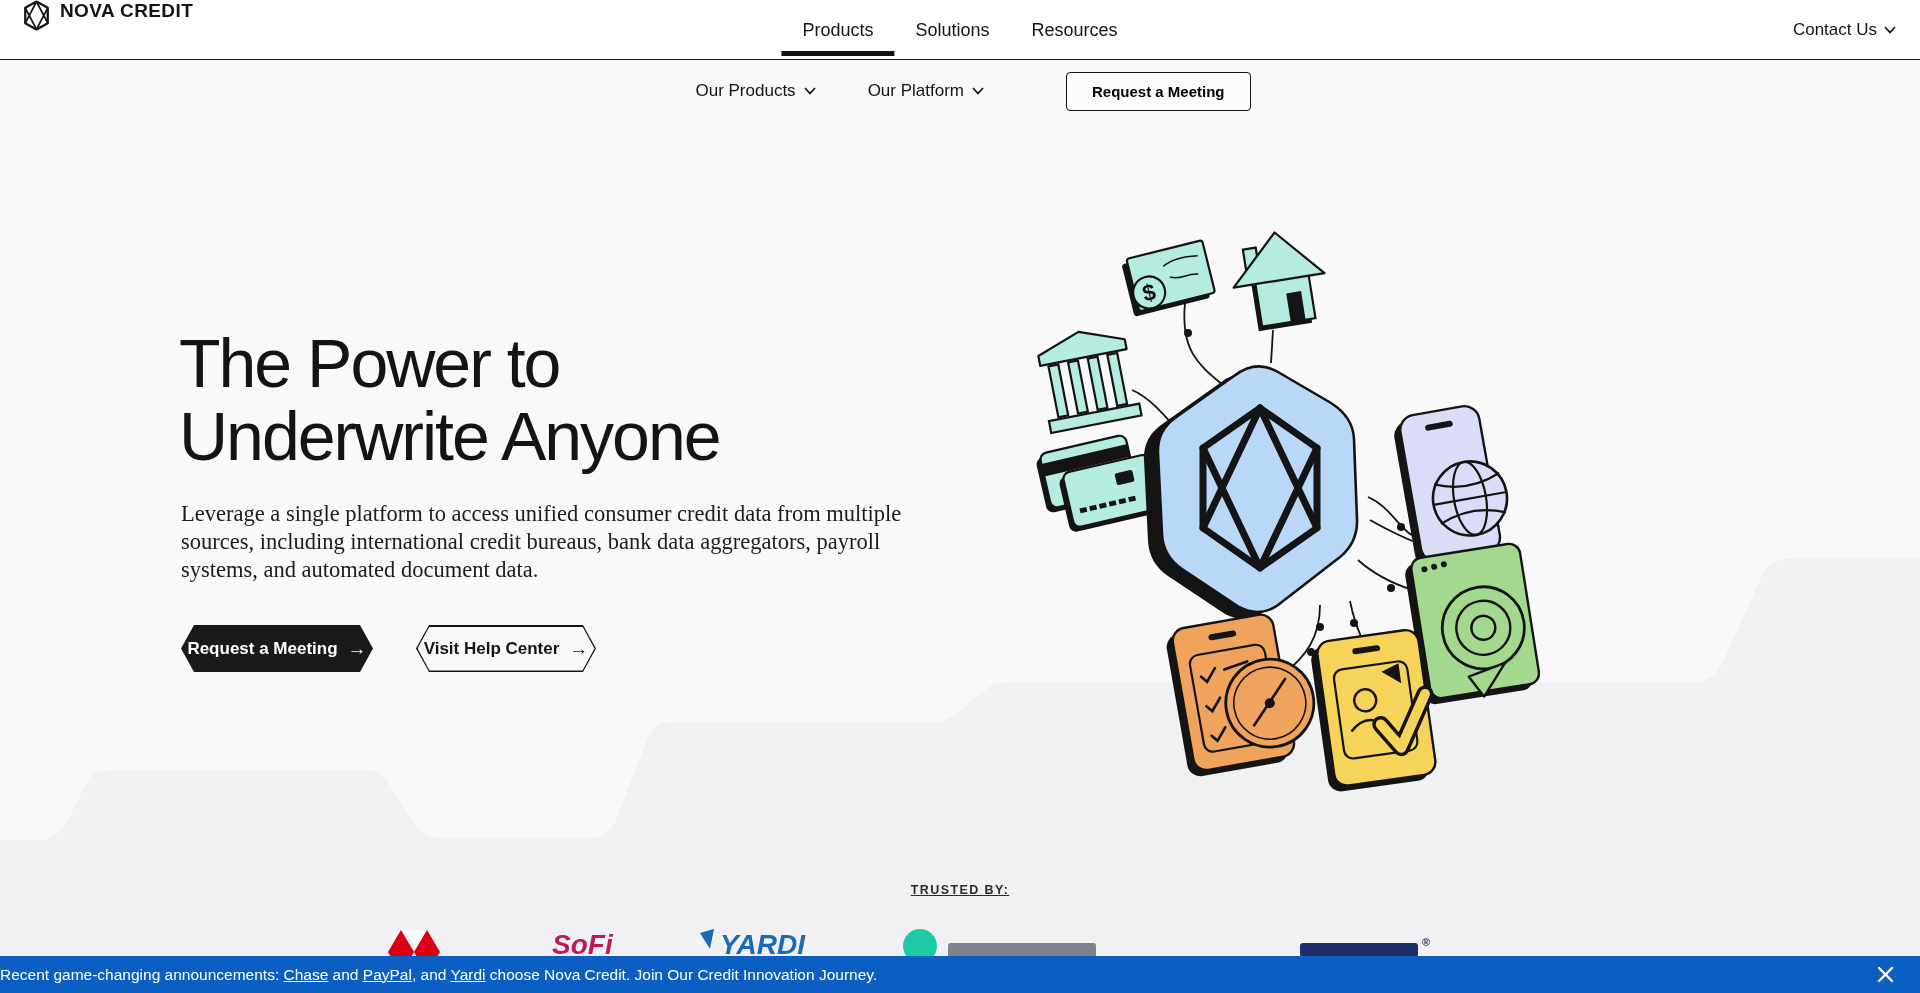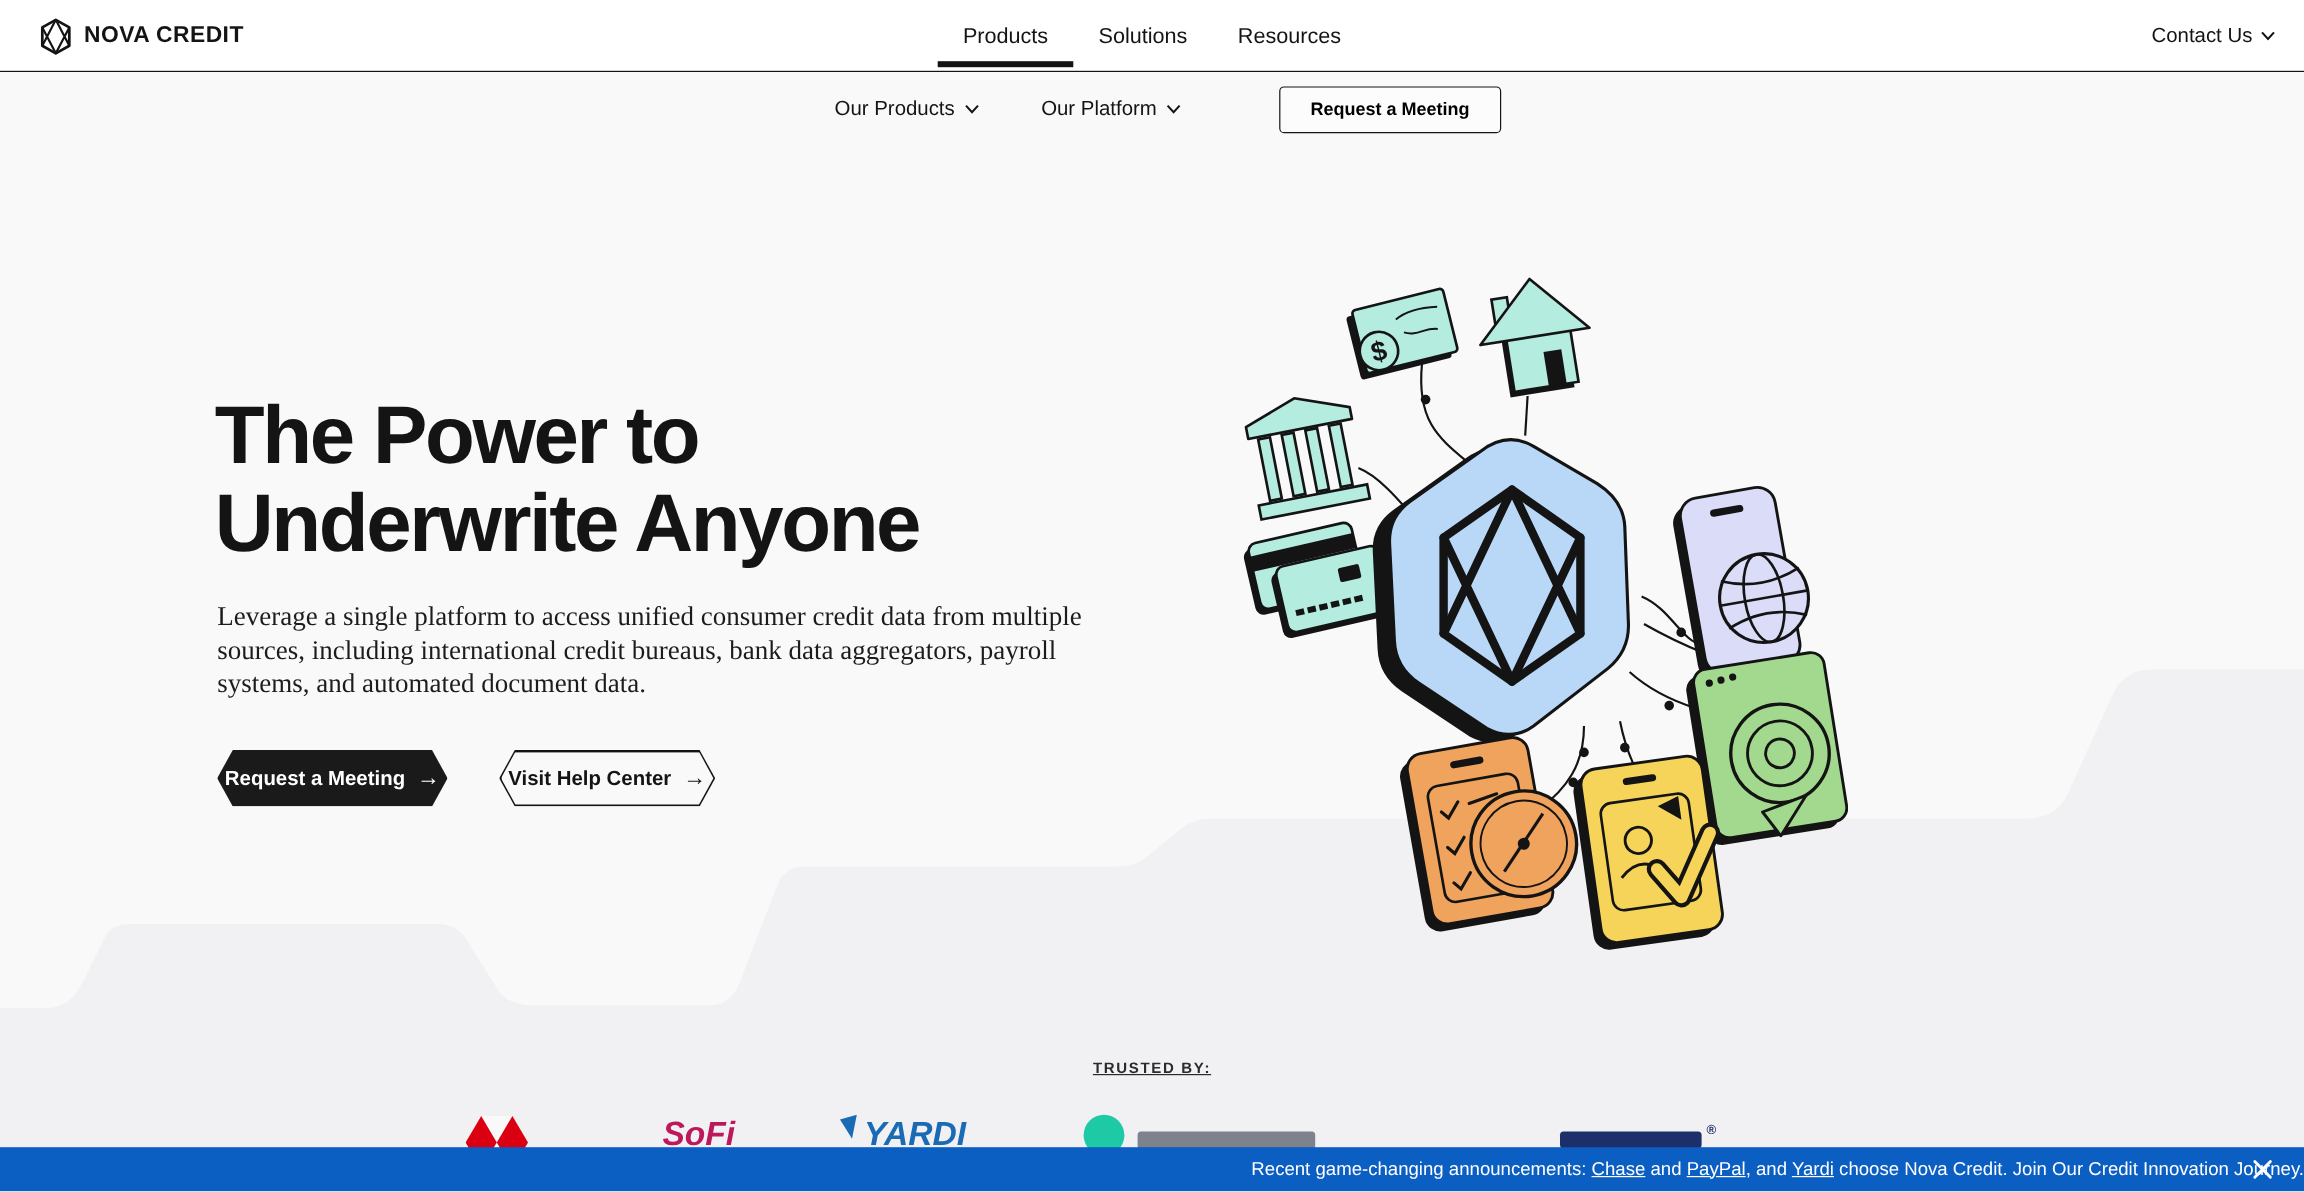--- a/index.html
+++ b/index.html
@@ -6,41 +6,41 @@
   html,body { width:1920px; height:993px; overflow:hidden; background:#f9f9fa;
               font-family:"Liberation Sans", sans-serif; color:#141414; }
   #stage { position:relative; width:1920px; height:993px; overflow:hidden; background:#f9f9fa; }
 
   
   #terrain { position:absolute; left:0; top:0; width:1920px; height:993px; z-index:0; }
 
   
   .header { position:absolute; left:0; top:0; width:1920px; height:60px; background:#ffffff;
             border-bottom:1px solid #141414; z-index:30; }
-  .brand { position:absolute; left:33px; top:0; height:60px; display:flex; align-items:center; gap:10px; }
+  .brand { position:absolute; left:23px; top:0; height:60px; display:flex; align-items:flex-start; gap:10px; }
   .brand-name { font-weight:bold; font-size:19px; letter-spacing:.4px; }
   .header-tabs { position:absolute; left:50%; transform:translateX(-50%); top:0; height:60px;
                  display:flex; align-items:center; }
   .tab { position:relative; height:52px; display:flex; align-items:center; padding:0 21px;
          font-size:18px; cursor:pointer; }
   .tab.active::after { content:""; position:absolute; left:0; right:0; bottom:0; height:5px; background:#141414; }
   .contact { position:absolute; right:24px; top:0; height:60px; display:flex; align-items:center; gap:7px;
              font-size:17px; cursor:pointer; }
   .chev { width:12px; height:8px; }
 
   
   .subnav { position:absolute; left:0; top:61px; width:1920px; height:60px;
             display:flex; align-items:center; justify-content:center; z-index:25; }
   .subnav-item { display:flex; align-items:center; gap:8px; font-size:17px; padding:0 26px; cursor:pointer; }
   .subnav-btn { margin-left:56px; border:1px solid #141414; border-radius:4px; background:#fcfcfd;
                 padding:10px 25px; font-size:15px; font-weight:bold; cursor:pointer; }
 
   
   .hero-h1 { position:absolute; left:179px; top:327px; font-size:68px; line-height:73px;
-             font-weight:bold; letter-spacing:-2px; z-index:5; }
+             font-weight:normal; letter-spacing:-2px; z-index:5; }
   .hero-p { position:absolute; left:181px; top:500px; width:762px; font-family:Liberation Serif, serif;
             font-size:22.5px; line-height:28px; color:#1c1c1c; z-index:5; }
   .cta-row { position:absolute; left:181px; top:625px; display:flex; gap:43px; z-index:5; }
   .hexbtn { position:relative; height:47px; display:flex; align-items:center; justify-content:center;
             gap:10px; font-size:17px; font-weight:bold; cursor:pointer;
             clip-path:polygon(13px 0, calc(100% - 13px) 0, 100% 50%, calc(100% - 13px) 100%, 13px 100%, 0 50%); }
   .hexbtn.primary { width:192px; background:#1a1a1a; color:#ffffff; }
   .hexbtn-outline-wrap { position:relative; width:180px; height:47px; cursor:pointer; }
   .hexbtn-outline-wrap .border-layer { position:absolute; inset:0; background:#141414;
             clip-path:polygon(13px 0, calc(100% - 13px) 0, 100% 50%, calc(100% - 13px) 100%, 13px 100%, 0 50%); }
@@ -64,21 +64,21 @@
   .teal-dot { position:absolute; left:903px; top:929px; width:34px; height:34px; border-radius:50%;
               background:#1ec9a6; }
   .gray-blob { position:absolute; left:948px; top:943px; width:148px; height:15px; border-radius:3px;
                background:#7d828c; }
   .navy-blob { position:absolute; left:1300px; top:943px; width:118px; height:14px; border-radius:3px;
                background:#1d2e6b; }
   .navy-reg { position:absolute; left:1422px; top:936px; font-size:11px; color:#1d2e6b; font-weight:bold; }
 
   
   .banner { position:absolute; left:0; top:956px; width:1920px; height:37px; background:#0b5ec2;
-            display:flex; align-items:center; justify-content:flex-end; z-index:20; color:#ffffff;
+            display:flex; align-items:center; justify-content:flex-start; z-index:20; color:#ffffff;
             font-size:15.5px; }
   .banner a { color:#ffffff; text-decoration:underline; cursor:pointer; }
   .banner-close { position:absolute; right:22px; top:50%; transform:translateY(-50%);
                   width:26px; height:26px; background:none; border:none; cursor:pointer;
                   display:flex; align-items:center; justify-content:center; }
 </style>
 </head>
 <body>
 
 <div id="stage">

